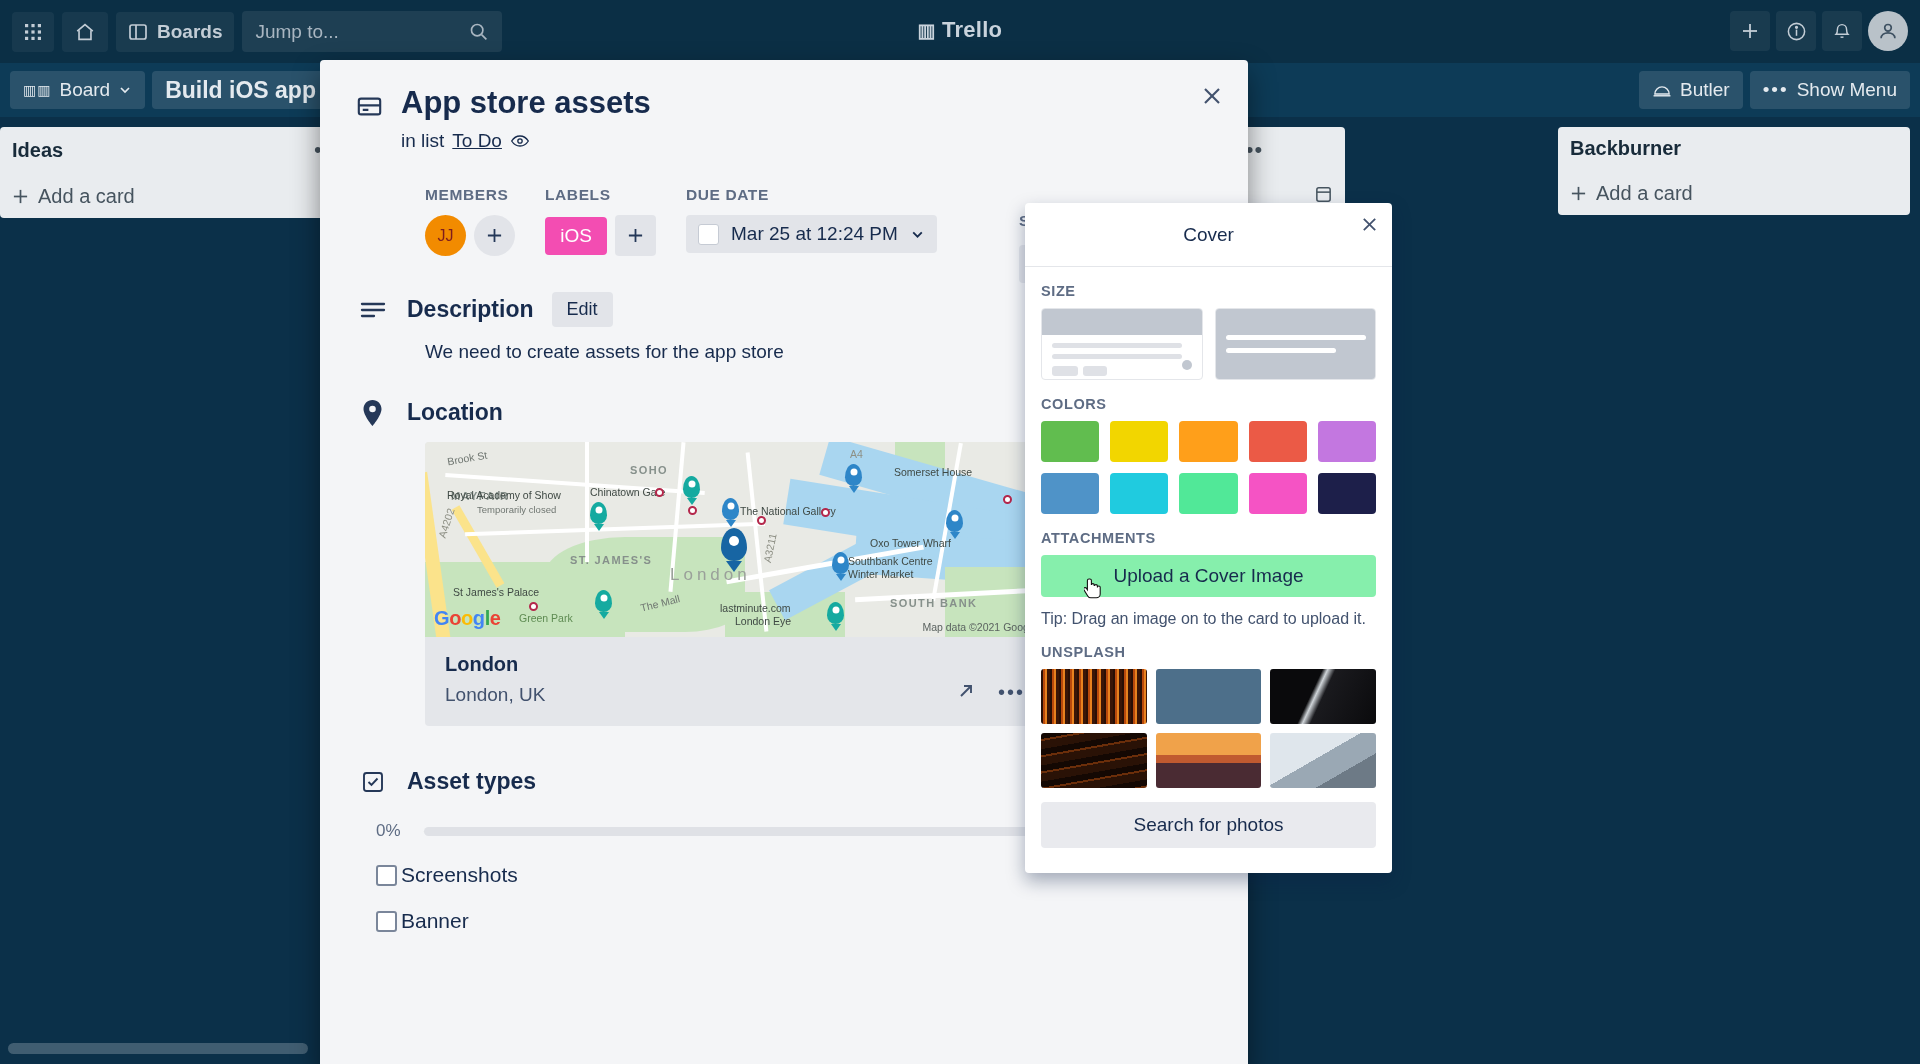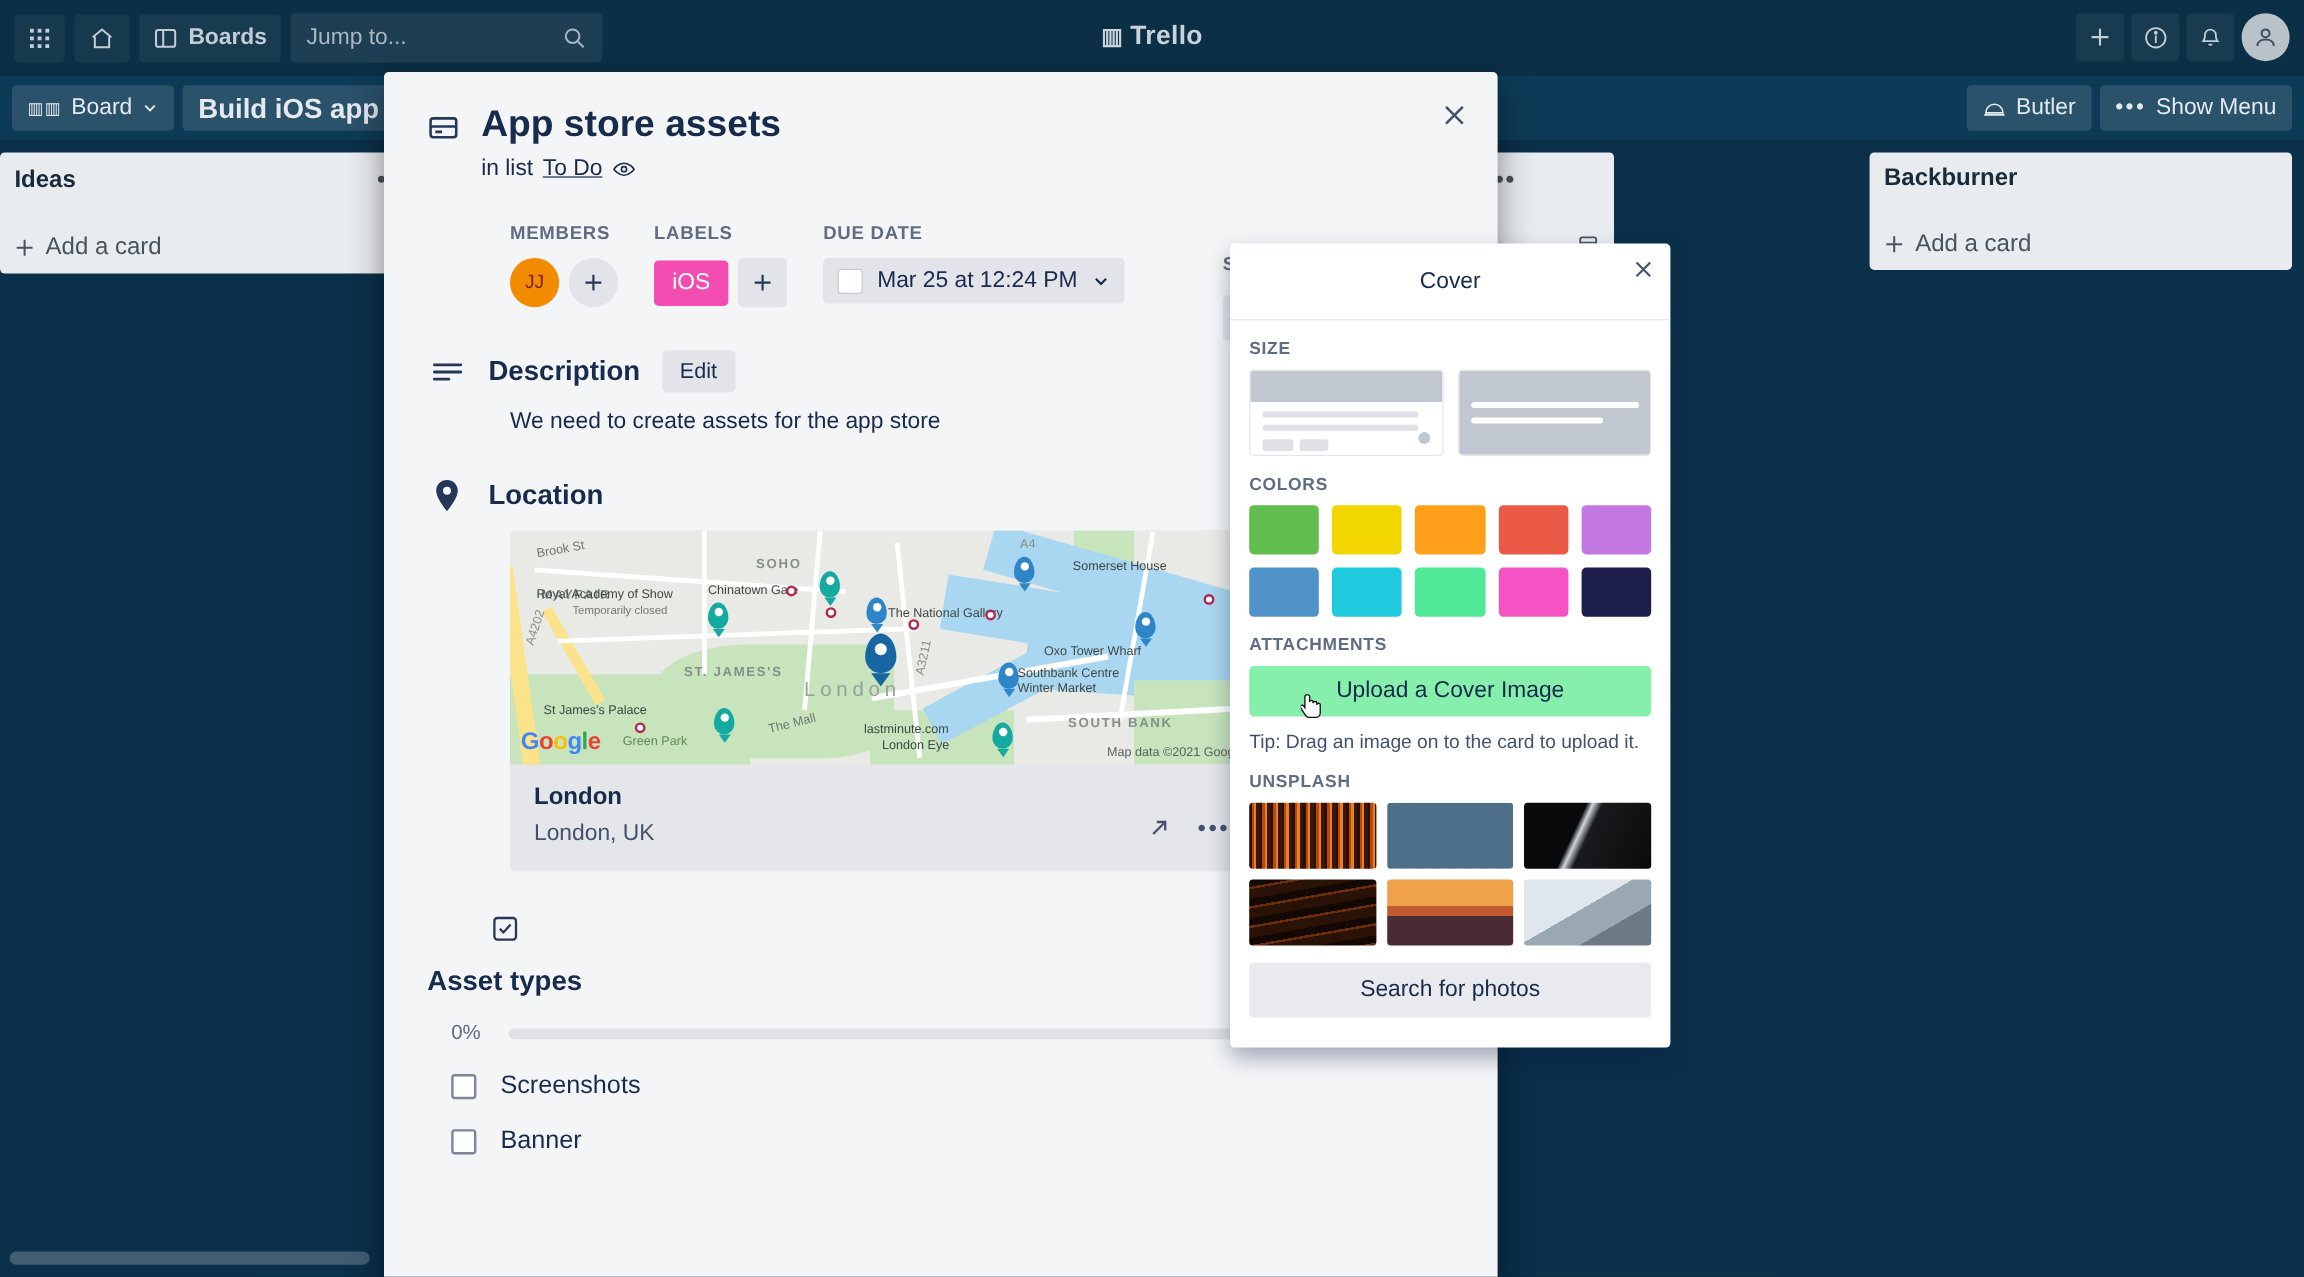--- a/index.html
+++ b/index.html
@@ -60,21 +60,21 @@
 
   
   #board-canvas { position: absolute; left: 0; top: 117px; width: 1920px; height: 947px; background: #0b3049; }
   .list-col {
     position: absolute; top: 10px; width: 352px; background: #e9ecef; border-radius: 4px; padding: 10px 12px;
   }
   .list-title { font-size: 20px; font-weight: bold; color: #182b3a; }
   .list-head { display: flex; justify-content: space-between; align-items: center; }
   .list-dots { color: #46545f; font-size: 22px; letter-spacing: 1px; }
   .add-card-row {
-    margin-top: 32px; display: flex; justify-content: space-between; align-items: center;
+    margin-top: 22px; display: flex; justify-content: space-between; align-items: center;
     color: #46545f; font-size: 20px; gap: 16px;
   }
   .add-card-left { display: flex; align-items: center; gap: 9px; }
   #scroll-track {
     position: absolute; left: 0; bottom: 10px; width: 1920px; height: 12px;
   }
   #scroll-thumb {
     position: absolute; left: 8px; bottom: 0; width: 300px; height: 11px;
     background: rgba(255,255,255,0.22); border-radius: 6px;
   }
@@ -170,21 +170,21 @@
   .loc-info { padding: 16px 20px 20px 20px; position: relative; }
   .loc-name { font-size: 20px; font-weight: bold; color: #172b4d; }
   .loc-addr { font-size: 19px; color: #42526e; margin-top: 8px; }
   .loc-actions { position: absolute; right: 18px; bottom: 20px; display: flex; gap: 22px; color: #42526e; font-size: 20px; }
 
   
   #checklist-head { display: flex; align-items: center; justify-content: space-between; padding-right: 0; }
   #progress-row { display: flex; align-items: center; gap: 14px; margin-left: 20px; margin-top: 20px; }
   #progress-pct { font-size: 17px; color: #5e6c84; width: 34px; }
   #progress-bar { flex: 1; height: 9px; background: #dfe1e6; border-radius: 5px; margin-right: 19px; }
-  .check-item { display: flex; align-items: center; gap: 20px; margin-top: 22px; margin-left: 20px; }
+  .check-item { display: flex; align-items: center; gap: 4px; margin-top: 22px; margin-left: 20px; }
   .check-box { width: 21px; height: 21px; border: 2px solid #7a869a; border-radius: 3px; background: #fff; }
   .check-label { font-size: 21px; color: #172b4d; }
 
   
   #suggested {
     position: absolute; right: 24px; top: 148px; width: 205px;
   }
   #suggested-head { display: flex; align-items: center; justify-content: space-between; }
   #suggested-title { font-size: 15.5px; font-weight: bold; color: #5e6c84; letter-spacing: .6px; }
   .sug-btn {
@@ -591,21 +591,21 @@
                   </svg>
               </span>
               <span style="letter-spacing:2px;">•••</span>
             </div>
           </div>
         </div>
       </div>
 
       <div class="section">
         <div class="section-head" id="checklist-head">
-          <span style="display:flex;align-items:center;gap:18px;flex-direction:column;">
+          <span style="display:flex;align-items:center;gap:18px;">
             <span class="section-icon">
               <svg width="24" height="24" viewBox="0 0 24 24" fill="none" stroke="#253858" stroke-width="1.9">
                   <rect x="3" y="3" width="18" height="18" rx="2.5"></rect>
                   <path d="M7.5 12l3 3 6-6.5"></path>
                 </svg>
             </span>
             <span class="section-title">Asset types</span>
           </span>
           <span class="pill-btn" style="margin-right:19px;padding:9px 19px;">Delete</span>
         </div>

